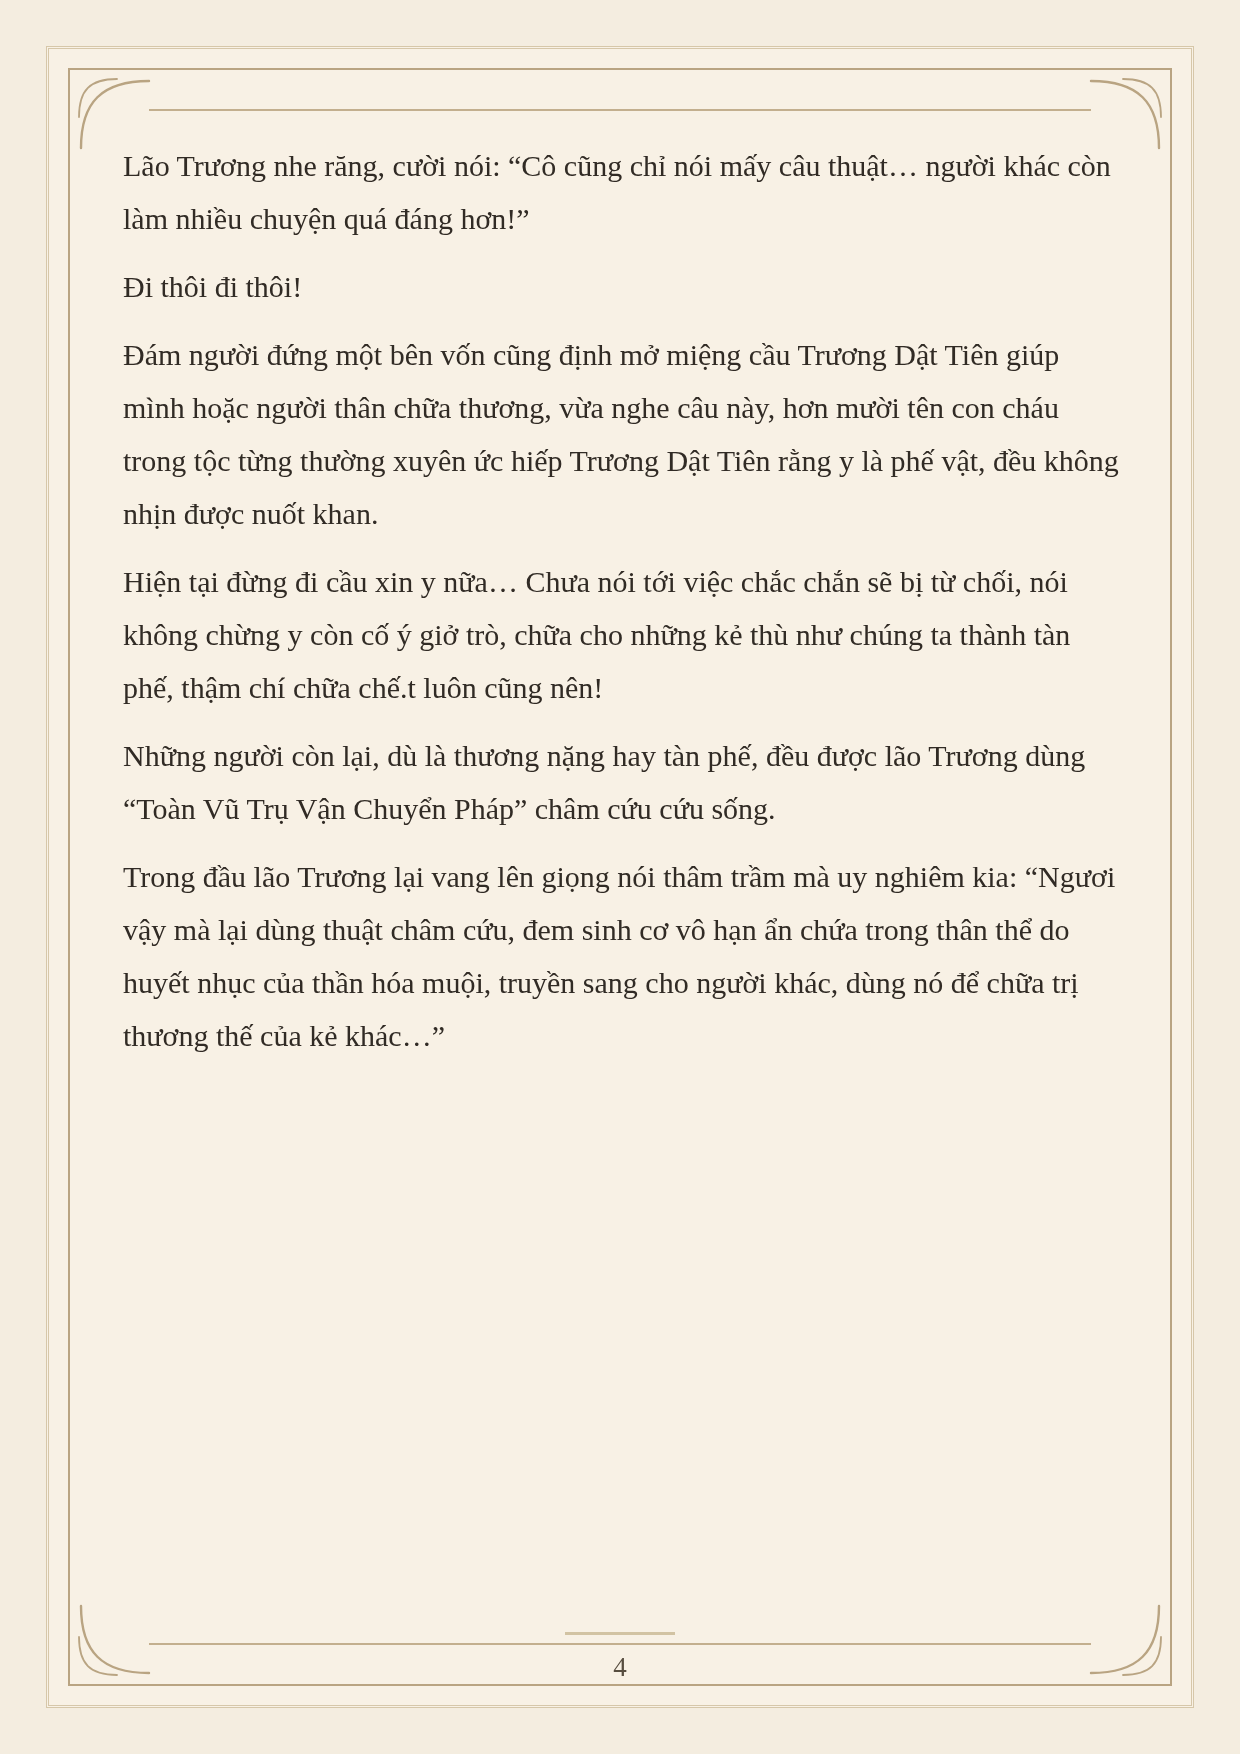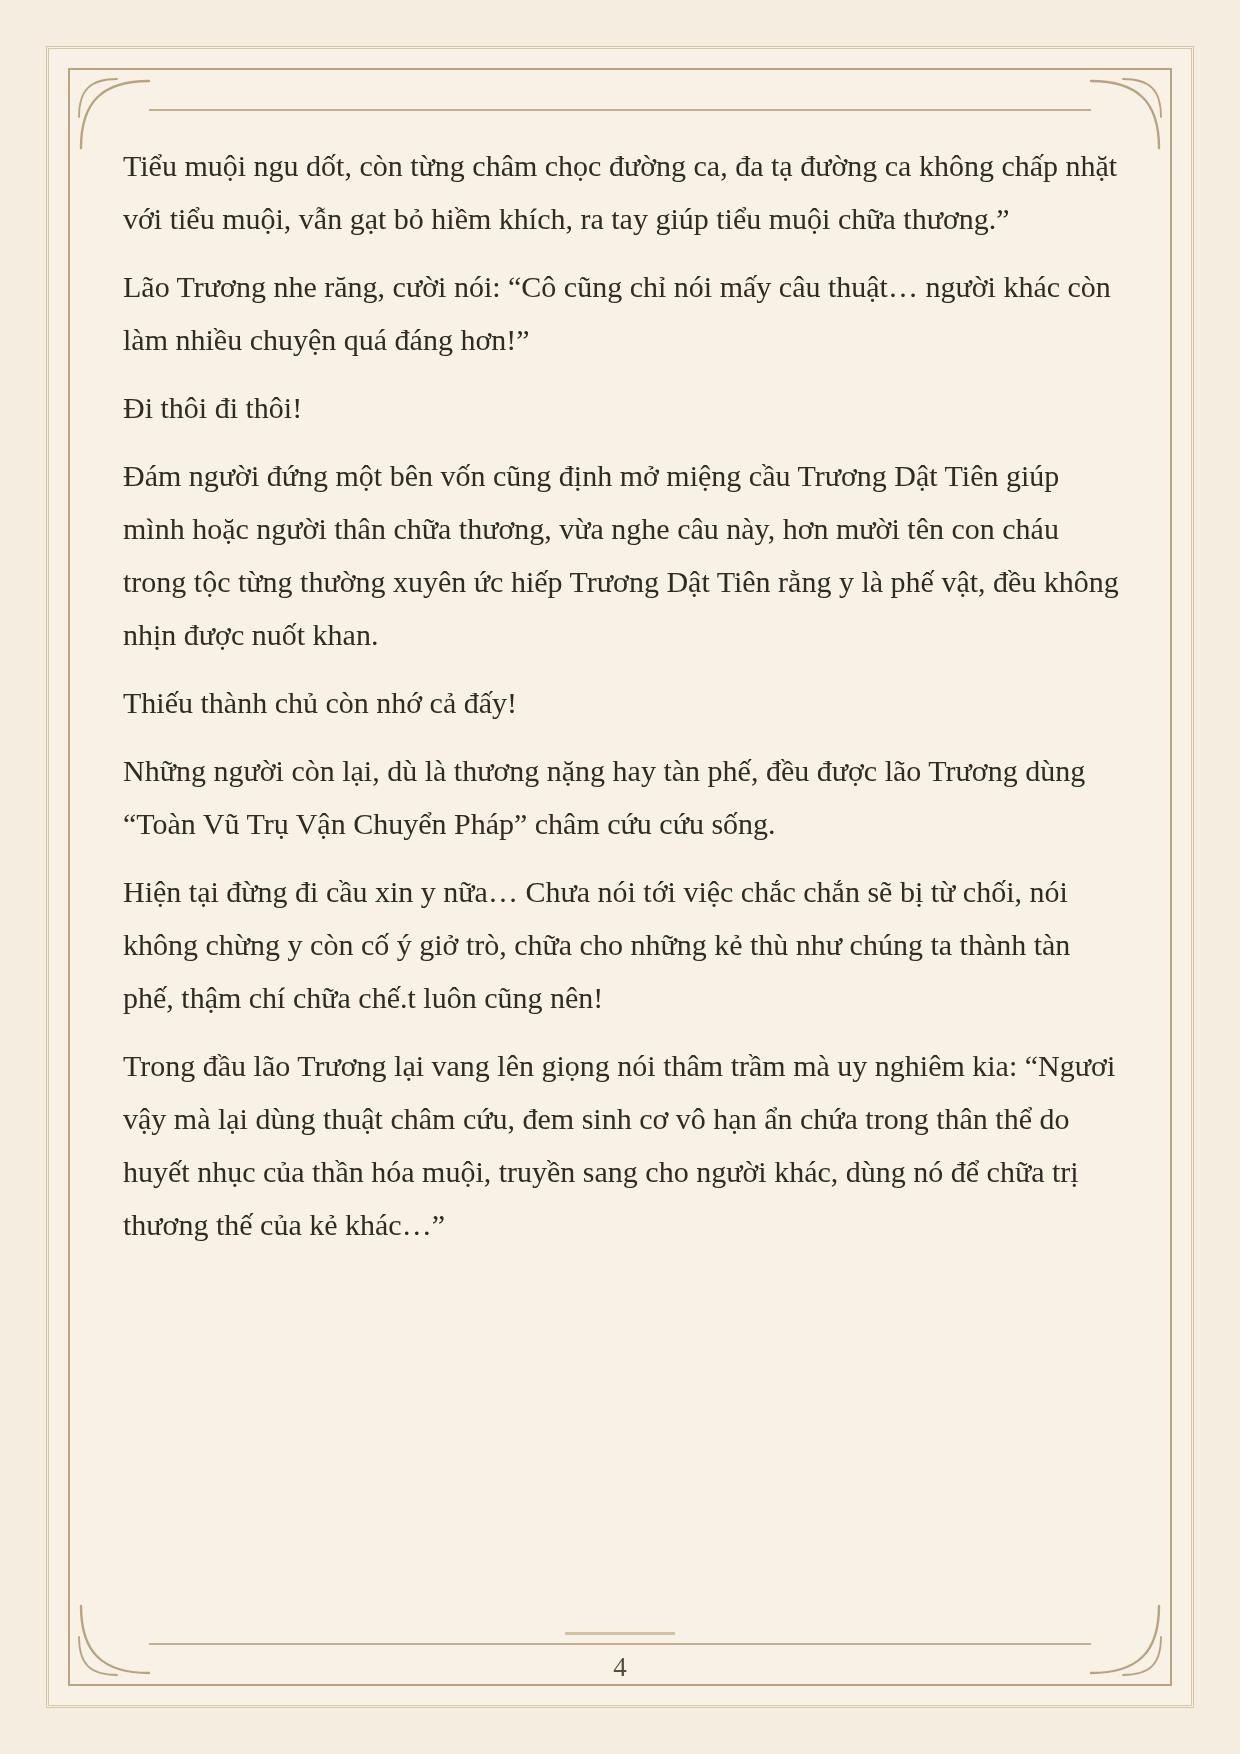--- a/index.html
+++ b/index.html
@@ -107,27 +107,25 @@
     <path d="M 7 45 C 7 18 18 7 45 7" stroke-width="1.8"></path>
   </svg>
   <svg class="corner br" viewBox="0 0 80 80">
     <path d="M 9 76 C 9 30 30 9 77 9" stroke-width="2.4"></path>
     <path d="M 7 45 C 7 18 18 7 45 7" stroke-width="1.8"></path>
   </svg>
 
   <div class="header-rule"></div>
 
   <div class="content">
-    <p>Tiểu muội ngu dốt, còn từng châm chọc đường ca, đa tạ đường ca không chấp nhặt với tiểu muội, vẫn gạt bỏ hiềm khích, ra tay giúp tiểu muội chữa thương.”</p>
     <p>Lão Trương nhe răng, cười nói: “Cô cũng chỉ nói mấy câu thuật… người khác còn làm nhiều chuyện quá đáng hơn!”</p>
     <p>Đi thôi đi thôi!</p>
     <p>Đám người đứng một bên vốn cũng định mở miệng cầu Trương Dật Tiên giúp mình hoặc người thân chữa thương, vừa nghe câu này, hơn mười tên con cháu trong tộc từng thường xuyên ức hiếp Trương Dật Tiên rằng y là phế vật, đều không nhịn được nuốt khan.</p>
-    <p>Thiếu thành chủ còn nhớ cả đấy!</p>
+    <p>Hiện tại đừng đi cầu xin y nữa… Chưa nói tới việc chắc chắn sẽ bị từ chối, nói không chừng y còn cố ý giở trò, chữa cho những kẻ thù như chúng ta thành tàn phế, thậm chí chữa chế.t luôn cũng nên!</p>
     <p>Những người còn lại, dù là thương nặng hay tàn phế, đều được lão Trương dùng “Toàn Vũ Trụ Vận Chuyển Pháp” châm cứu cứu sống.</p>
-    <p>Hiện tại đừng đi cầu xin y nữa… Chưa nói tới việc chắc chắn sẽ bị từ chối, nói không chừng y còn cố ý giở trò, chữa cho những kẻ thù như chúng ta thành tàn phế, thậm chí chữa chế.t luôn cũng nên!</p>
     <p>Trong đầu lão Trương lại vang lên giọng nói thâm trầm mà uy nghiêm kia: “Ngươi vậy mà lại dùng thuật châm cứu, đem sinh cơ vô hạn ẩn chứa trong thân thể do huyết nhục của thần hóa muội, truyền sang cho người khác, dùng nó để chữa trị thương thế của kẻ khác…”</p>
   </div>
 
   <div class="footer-accent"></div>
   <div class="footer-rule"></div>
   <div class="page-number">4</div>
 
 </div>
 
 </body></html>

